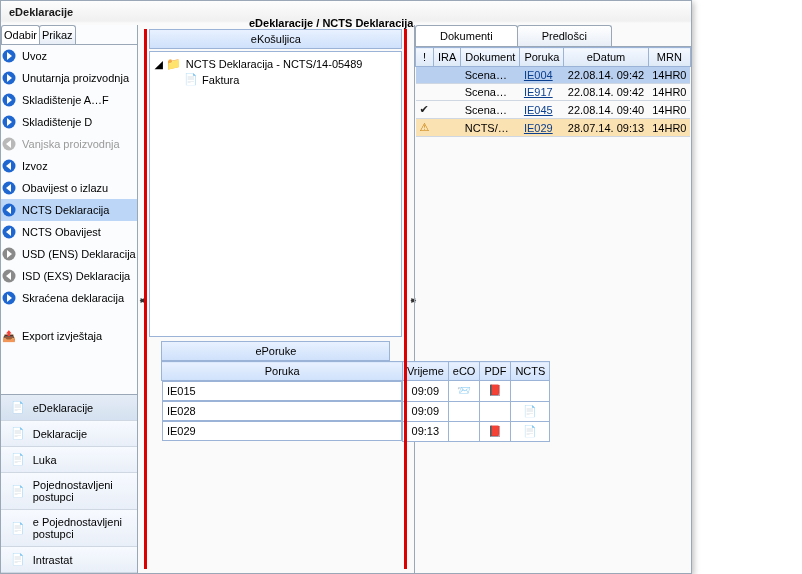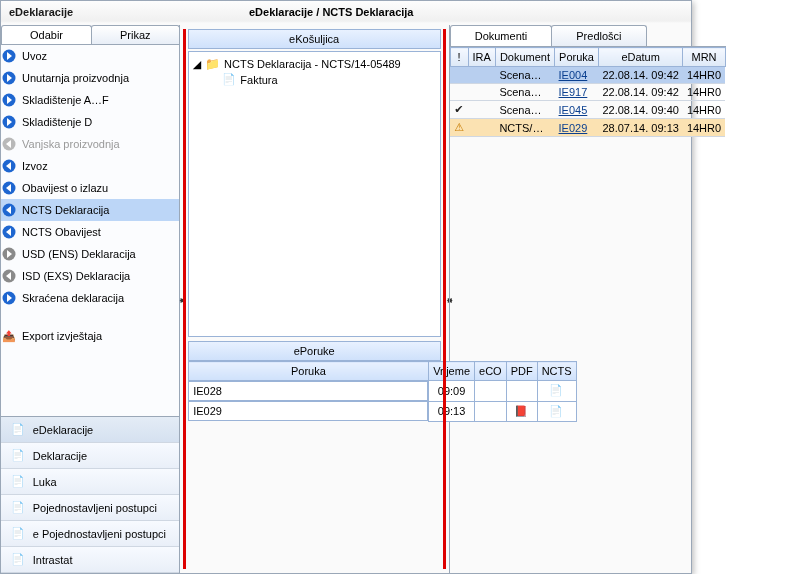--- a/index.html
+++ b/index.html
@@ -1,42 +1,42 @@
 <!DOCTYPE html>
 <html><head>
 <meta charset="utf-8">
 <style>
   * { box-sizing: border-box; font-family: Tahoma, sans-serif; font-size: 11px; }
   body { margin: 0; background: #fff; }
   .app { width: 692px; height: 574px; position: relative; background: linear-gradient(#fdfdfd,#f0f0f0 20px,#fafafa 22px); border:1px solid #9aa7b7; box-shadow: 2px 2px 6px rgba(0,0,0,.25); }
   .topbar { display:flex; height:24px; }
   .topbar .title-left { width:240px; padding:5px 8px 0; font-weight:bold; color:#1a1a1a; }
-  .topbar .title-right { padding:5px 8px 0; font-weight:bold; }
+  .topbar .title-right { padding:16px 8px 0; font-weight:bold; }
   .main { display:flex; height:calc(100% - 24px); }
   .left { width:240px; border-right:1px solid #9aa7b7; display:flex; flex-direction:column; background:#fbfcfe; }
   .tabs { display:flex; }
-  .tab { padding:3px 28px; border:1px solid #9aa7b7; border-bottom:none; background:linear-gradient(#fff,#e8eef7); border-radius:3px 3px 0 0; margin-right:-1px; cursor:pointer; }
+  .tab { padding:3px 2px; border:1px solid #9aa7b7; border-bottom:none; background:linear-gradient(#fff,#e8eef7); border-radius:3px 3px 0 0; margin-right:-1px; cursor:pointer; }
   .tab.active { background:#fff; position:relative; z-index:2; }
   .nav { flex:1; border-top:1px solid #9aa7b7; overflow:auto; }
   .nav-item { padding:4px 1px; display:flex; align-items:center; gap:6px; cursor:pointer; }
   .nav-item.sel { background:#bcd6f7; }
   .nav-item.disabled { color:#9a9a9a; cursor:default; }
   .nav-item .ico { width:14px; height:14px; display:inline-flex; align-items:center; justify-content:center; }
   .nav-sep { height:16px; }
   .bottom-nav { border-top:1px solid #9aa7b7; }
   .bn-item { padding:6px 10px; border-bottom:1px solid #cfd7e2; display:flex; align-items:center; gap:8px; cursor:pointer; background:linear-gradient(#f7faff,#e9eff8); }
   .bn-item.sel { background:linear-gradient(#e4ecf6,#d5e1f0); font-weight:normal; }
   .mid { width:265px; display:flex; flex-direction:column; position:relative; }
   .redbar-l, .redbar-r { position:absolute; top:4px; bottom:4px; width:3px; background:#d00; }
   .redbar-l { left:1px; } .redbar-r { right:1px; }
   .panel-head { background:linear-gradient(#e8f1ff,#cfe1fb); border:1px solid #9ab3d7; text-align:center; padding:3px 0; margin:4px 6px 2px; }
   .tree { border:1px solid #9ab3d7; margin:0 6px 4px; height:286px; background:#fff; padding:4px 4px; overflow:auto; }
   .tree-row { display:flex; align-items:center; gap:4px; padding:1px 0; white-space:nowrap; }
   .tree-row.child { padding-left:30px; }
-  .eporuke { margin:0 6px 4px; }
+  .eporuke { margin:0 18px 4px; }
   .eporuke table { width:100%; border-collapse:collapse; }
   .eporuke th, .eporuke td { border:1px solid #9ab3d7; padding:3px 4px; text-align:center; background:#fff; }
   .eporuke th { background:linear-gradient(#e8f1ff,#cfe1fb); font-weight:normal; }
   .eporuke td.left { text-align:left; }
   .splitter { width:10px; display:flex; align-items:center; justify-content:center; }
   .splitter .handle::before { content:"◂▸"; letter-spacing:-4px; font-size:10px; color:#333; }
   .right { flex:1; display:flex; flex-direction:column; border-left:1px solid #9aa7b7; }
   .rtabs { display:flex; border-bottom:1px solid #9aa7b7; }
   .rtab { padding:4px 24px; border:1px solid #9aa7b7; border-bottom:none; margin-right:-1px; background:linear-gradient(#fff,#e8eef7); cursor:pointer; border-radius:3px 3px 0 0; }
   .rtab.active { background:#fff; }
@@ -263,20 +263,27 @@
               <tr>
             <th>Poruka</th>
             <th>Vrijeme</th>
             <th>eCO</th>
             <th>PDF</th>
             <th>NCTS</th>
           </tr>
             </thead>
           <tbody id="eporuke-body">
               <tr>
+                <td class="left">IE015</td>
+                <td>09:09</td>
+                <td><span class="ico-envelope"></span></td>
+                <td><span class="ico-pdf"></span></td>
+                <td></td>
+              </tr>
+              <tr>
                 <td class="left">IE028</td>
                 <td>09:09</td>
                 <td></td>
                 <td></td>
                 <td><span class="ico-doc"></span></td>
               </tr>
               <tr>
                 <td class="left">IE029</td>
                 <td>09:13</td>
                 <td></td>

